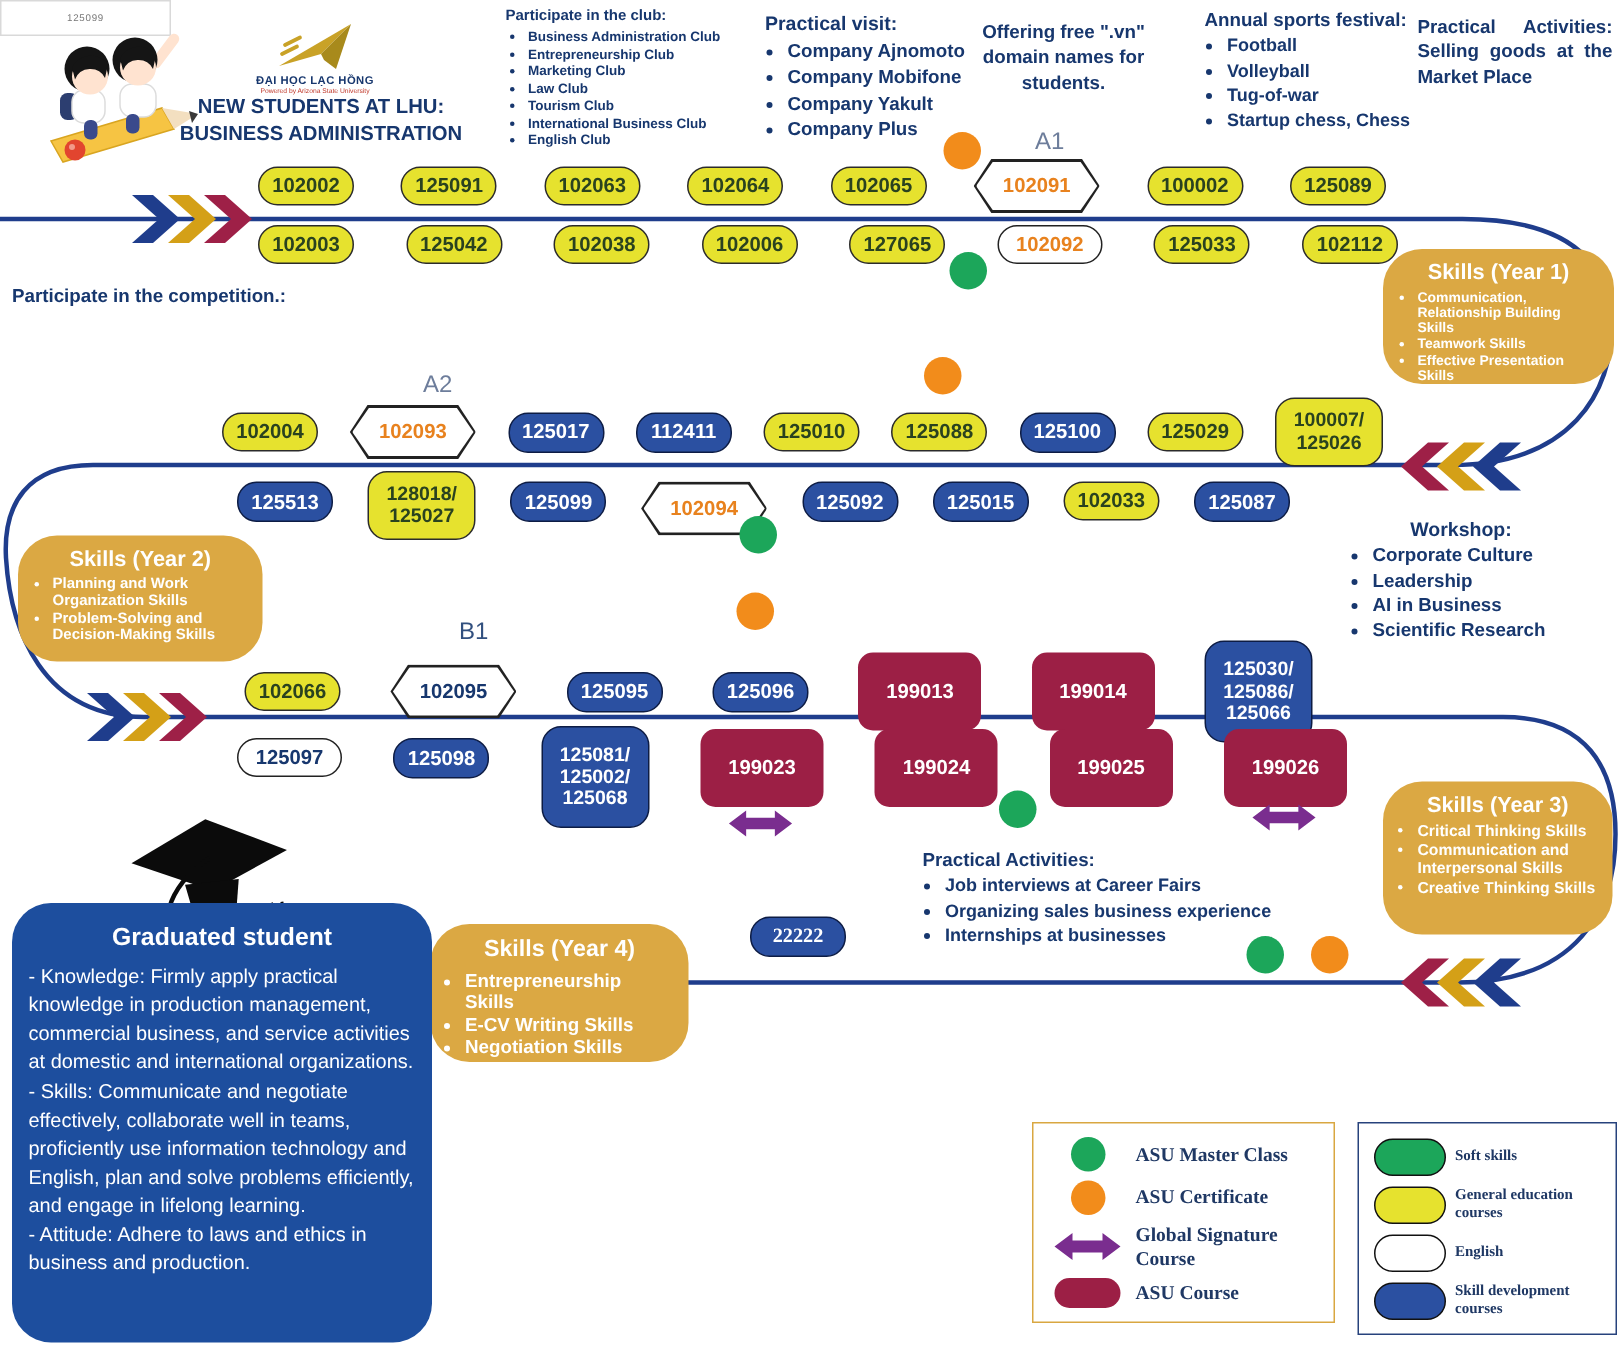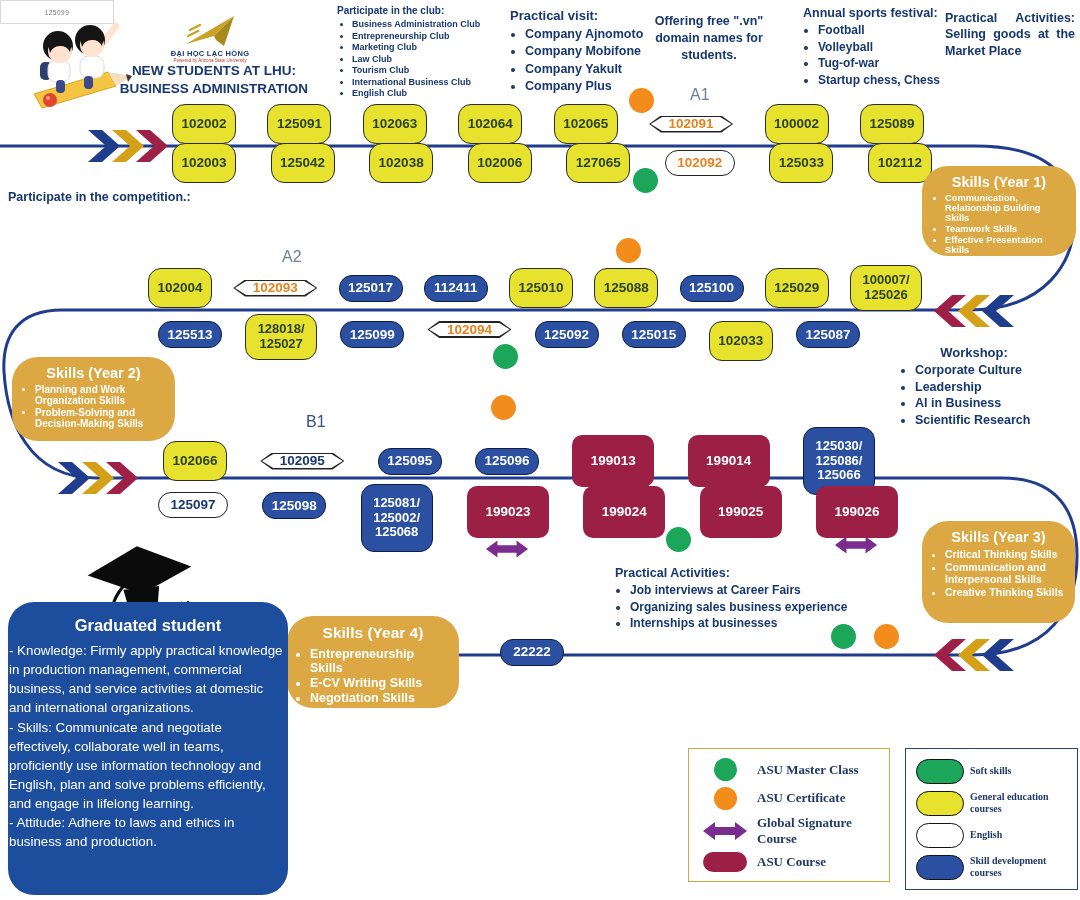--- a/index.html
+++ b/index.html
@@ -42,30 +42,30 @@
   #a2{left:282px;top:248px;}
   #b1{left:306px;top:413px;color:#32507f;}
   
   .crow{position:absolute;display:flex;justify-content:space-between;align-items:center;z-index:2;}
   #row1{left:172px;top:110px;width:752px;height:28px;}
   #row2{left:172px;top:148px;width:760px;height:30px;}
   #row3{left:148px;top:264px;width:774px;height:48px;}
   #row4{left:158px;top:314px;width:702px;height:60px;align-items:flex-start;}
   #row5{left:163px;top:428px;width:712px;height:66px;}
   #row6{left:158px;top:484px;width:740px;height:76px;align-items:flex-start;}
-  #row7{left:500px;top:638px;width:68px;height:28px;}
+  #row7{left:500px;top:610px;width:68px;height:28px;font-family:Liberation Serif, serif;}
   .pill{display:flex;align-items:center;justify-content:center;font-weight:bold;font-size:13.5px;
         text-align:center;white-space:pre-line;line-height:1.12;box-sizing:border-box;flex:0 0 auto;}
-  .p-gen{width:64px;height:40px;background:#e6e22e;border:1.6px solid #2b2b2b;border-radius:13px;color:#2a421f;}
+  .p-gen{width:64px;height:26px;background:#e6e22e;border:1.6px solid #2b2b2b;border-radius:13px;color:#2a421f;}
   .p-skill{width:64px;height:27px;background:#2b50a1;border:1.6px solid #0d1c44;border-radius:13px;color:#fff;}
   .p-asu{width:82px;height:52px;background:#9c1f45;border-radius:10px;color:#fff;}
   .p-rect{width:70px;height:26px;background:#fff;border:1.6px solid #222;border-radius:13px;}
   .o-txt{color:#e8821e;}
   .n-txt{color:#17376e;}
-  .p-hex{width:84px;height:17px;position:relative;background:transparent;border:none;}
+  .p-hex{width:84px;height:36px;position:relative;background:transparent;border:none;}
   .p-hex .hx{position:absolute;inset:0;background:#222;
      clip-path:polygon(14% 0,86% 0,100% 50%,86% 100%,14% 100%,0 50%);}
   .p-hex .hxw{position:absolute;inset:1.6px;background:#fff;
      clip-path:polygon(14% 0,86% 0,100% 50%,86% 100%,14% 100%,0 50%);}
   .p-hex .lbl{position:relative;z-index:1;}
   .t2{width:72px !important;height:46px !important;font-size:13px;}
   .t3{width:72px !important;height:68px !important;font-size:13px;}
   #row4 .pill:not(.t2){margin-top:7px;}
   #row6 .pill:not(.t3):not(.p-asu){margin-top:8px;}
   #row6 .p-asu{margin-top:2px;}
@@ -85,21 +85,21 @@
   .blob h3{margin:0 0 3px;text-align:center;font-size:14.5px;}
   .blob ul{margin:0 0 0 12px;padding:0;font-weight:bold;}
   .blob li{margin:1px 0;}
   #skills1{left:922px;top:166px;width:154px;height:90px;font-size:9.3px;}
   #skills2{left:12px;top:357px;width:163px;height:84px;font-size:10px;}
   #skills3{left:922px;top:521px;width:153px;height:102px;font-size:10.5px;}
   #skills4{left:287px;top:616px;width:172px;height:92px;font-size:12.5px;}
   #skills4 h3{font-size:15.5px;margin-bottom:5px;}
   
   #grad-box{left:8px;top:602px;width:280px;height:293px;background:#1d4e9e;border-radius:26px;
-     color:#fff;box-sizing:border-box;padding:12px 1px;z-index:3;}
+     color:#fff;box-sizing:border-box;padding:12px 11px;z-index:3;}
   #grad-box h2{margin:2px 0 6px;text-align:center;font-size:16.5px;}
   #grad-box ul{list-style:none;margin:0;padding:0;font-size:13.3px;line-height:1.44;}
   
   .legend{position:absolute;background:#fff;box-sizing:border-box;display:flex;flex-direction:column;
      justify-content:space-around;padding:6px 4px;z-index:3;}
   #legend1{left:688px;top:748px;width:202px;height:134px;border:1.5px solid #d9a741;}
   #legend2{left:905px;top:748px;width:173px;height:142px;border:1.5px solid #27427c;}
   .lg-row{display:flex;align-items:center;}
   .lg-icon{width:64px;display:flex;justify-content:center;flex:0 0 auto;}
   #legend2 .lg-icon{width:60px;}

